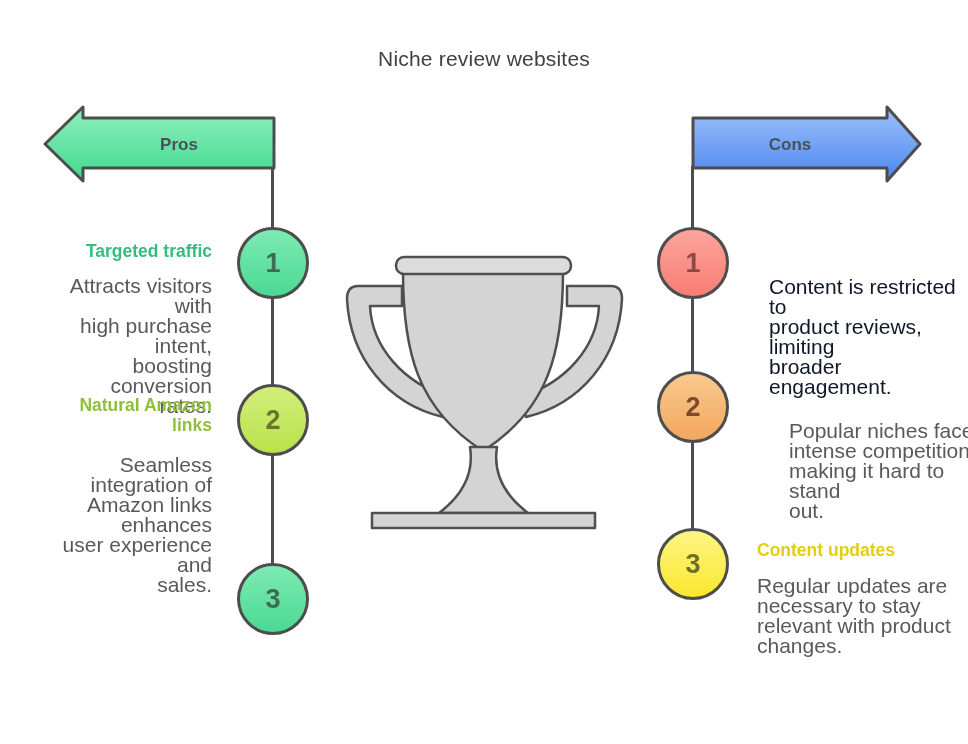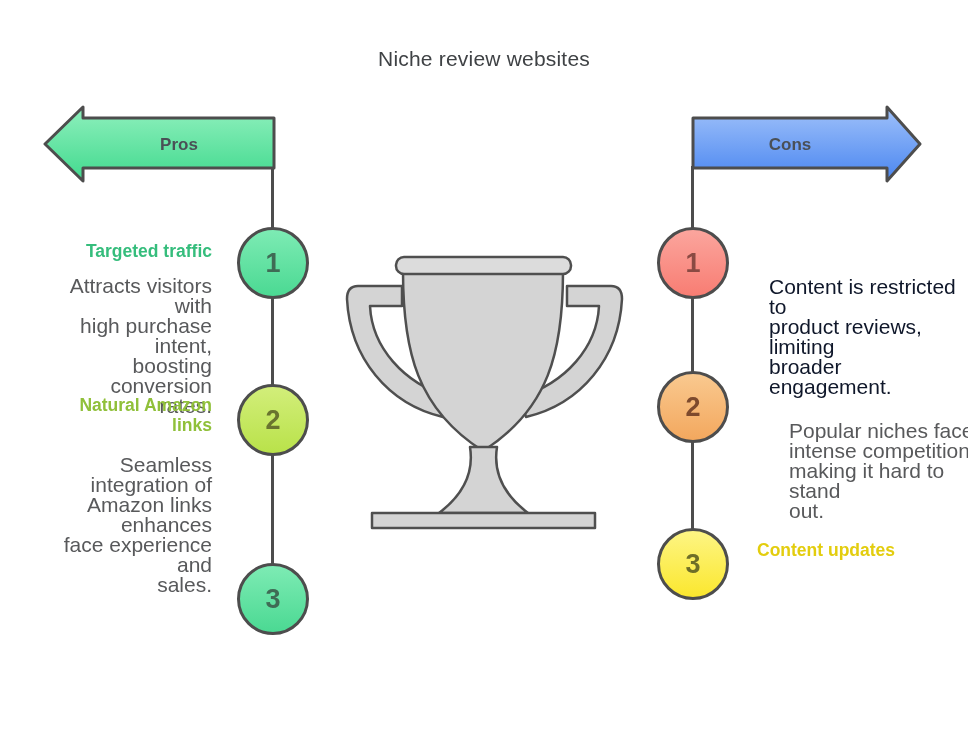--- a/index.html
+++ b/index.html
@@ -136,33 +136,37 @@
   <div class="item-heading left-col h-l1" style="color: rgb(53, 189, 124);">Targeted traffic</div>
   <div class="item-body left-col b-l1" style="color: rgb(88, 89, 91);">Attracts visitors with
 high purchase intent,
 boosting conversion
 rates.</div>
 
   <div class="item-heading left-col h-l2" style="color: rgb(144, 192, 58);">Natural Amazon
 links</div>
   <div class="item-body left-col b-l2" style="color: rgb(88, 89, 91);">Seamless integration of
 Amazon links enhances
-face experience and
+user experience and
 sales.</div>
 
   <div class="item-body right-col b-r1" style="color: #0f172a; margin-left: 12px;">Content is restricted to
 product reviews, limiting
 broader engagement.</div>
 
   <div class="item-body right-col b-r2" style="color: rgb(88, 89, 91); margin-left: 32px;">Popular niches face
 intense competition,
 making it hard to stand
 out.</div>
 
   <div class="item-heading right-col h-r3" style="color: rgb(227, 205, 14);">Content updates</div>
+  <div class="item-body right-col b-r3" style="color: rgb(88, 89, 91);">Regular updates are
+necessary to stay
+relevant with product
+changes.</div>
 
   <svg class="trophy-svg" width="285" height="290" viewBox="0 0 285 290">
     <g stroke-width="2.5" stroke-linejoin="round">
       <path d="M 60 40 L 16 40 C 7 40 5 46 5 53 C 8 112 46 158 101 171 L 107 151 C 61 137 30 101 28 60 L 60 60 Z" fill="#d4d4d4" stroke="#4f4f4f"></path>
       <path d="M 225 40 L 269 40 C 278 40 280 46 280 53 C 277 112 239 158 184 171 L 178 151 C 224 137 255 101 257 60 L 225 60 Z" fill="#d4d4d4" stroke="#4f4f4f"></path>
       <path d="M 61 26 L 221 26 C 221 105 207 163 141 205 C 75 163 61 105 61 26 Z" fill="#d4d4d4" stroke="#4f4f4f"></path>
       <path d="M 128 201 C 132 226 122 248 97 267 L 186 267 C 161 248 151 226 155 201 Z" fill="#d4d4d4" stroke="#4f4f4f"></path>
       <rect x="30" y="267" width="223" height="15" fill="#d4d4d4" stroke="#4f4f4f"></rect>
       <rect x="54" y="11" width="175" height="17" rx="8" fill="#dcdcdc" stroke="#4f4f4f"></rect>
     </g>

